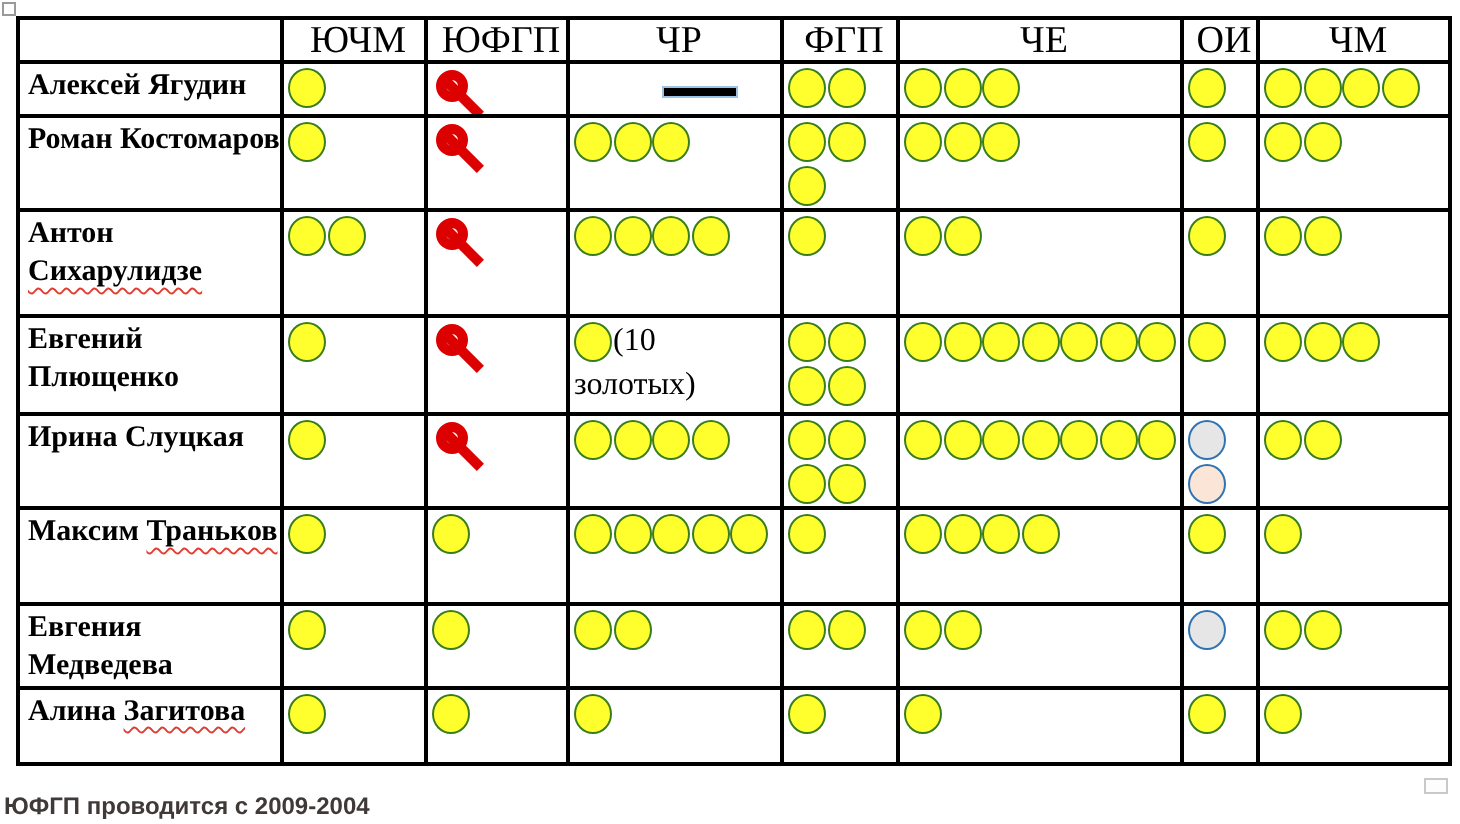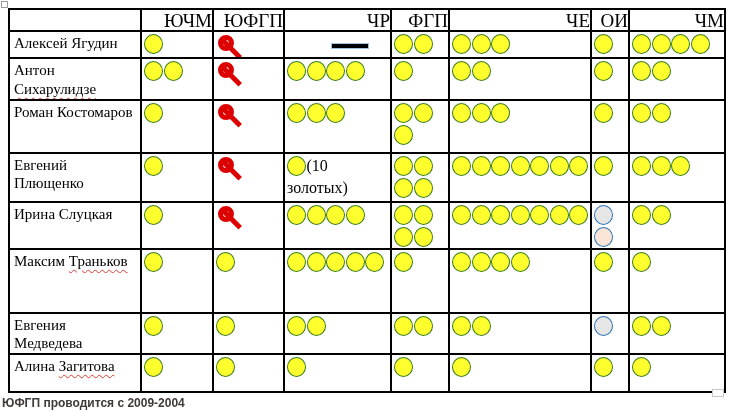--- a/index.html
+++ b/index.html
@@ -18,33 +18,34 @@
   }
   table.medals {
     position:absolute; left:8px; top:8px;
     border-collapse:collapse; table-layout:fixed;
   }
   .medals th, .medals td {
     border:2px solid #000; vertical-align:top; padding:1px 0 0 2px;
     overflow:hidden;
   }
   .medals th {
-    font-weight:400; font-size:19px; text-align:right; height:22px;
+    font-weight:400; font-size:19px; text-align:center; height:22px;
     padding-left:4px; line-height:1.0; white-space:nowrap;
   }
   td.name-cell {
     font-size:15px; padding-left:4px; padding-top:2px; line-height:1.25;
     white-space:nowrap;
+    font-weight:bold;
   }
   tbody tr:nth-child(1){ height:27px; }
   tbody tr:nth-child(2){ height:35px; }
   tbody tr:nth-child(3){ height:53px; }
   tbody tr:nth-child(4){ height:49px; }
   tbody tr:nth-child(5){ height:35px; }
-  tbody tr:nth-child(6){ height:64px;border-radius:16px; }
+  tbody tr:nth-child(6){ height:48px;border-radius:16px; }
   tbody tr:nth-child(7){ height:37px; }
   tbody tr:nth-child(8){ height:38px;margin-left:24px; }
   tbody tr:nth-child(9){ height:25px; }
   .medal {
     display:inline-block; width:19px; height:20px; border-radius:50%;
     border:1.5px solid #3a7d1e; margin:1px 0.5px 1px 0; vertical-align:top;
   }
   .gold   { background:#ffff2e; border-color:#3a7d1e; }
   .silver { background:#e7e6e6; border-color:#2e74b5; }
   .bronze { background:#fbe5d6; border-color:#2e74b5; }
@@ -106,36 +107,36 @@
         <td class="name-cell">Алексей Ягудин</td>
         <td><span class="medal gold"></span></td>
         <td><span class="ban"></span></td>
         <td><span class="dash"></span></td>
         <td><span class="medal gold"></span><span class="medal gold"></span></td>
         <td><span class="medal gold"></span><span class="medal gold"></span><span class="medal gold"></span></td>
         <td><span class="medal gold"></span></td>
         <td><span class="medal gold"></span><span class="medal gold"></span><span class="medal gold"></span><span class="medal gold"></span></td>
       </tr>
       <tr>
+        <td class="name-cell">Роман Костомаров</td>
+        <td><span class="medal gold"></span></td>
+        <td><span class="ban"></span></td>
+        <td><span class="medal gold"></span><span class="medal gold"></span><span class="medal gold"></span></td>
+        <td><span class="medal gold"></span><span class="medal gold"></span><span class="medal gold"></span></td>
+        <td><span class="medal gold"></span><span class="medal gold"></span><span class="medal gold"></span></td>
+        <td><span class="medal gold"></span></td>
+        <td><span class="medal gold"></span><span class="medal gold"></span></td>
+      </tr>
+      <tr>
         <td class="name-cell">Антон<br><span class="wavy">Сихарулидзе</span></td>
         <td><span class="medal gold"></span><span class="medal gold"></span></td>
         <td><span class="ban"></span></td>
         <td><span class="medal gold"></span><span class="medal gold"></span><span class="medal gold"></span><span class="medal gold"></span></td>
         <td><span class="medal gold"></span></td>
         <td><span class="medal gold"></span><span class="medal gold"></span></td>
-        <td><span class="medal gold"></span></td>
-        <td><span class="medal gold"></span><span class="medal gold"></span></td>
-      </tr>
-      <tr>
-        <td class="name-cell">Роман Костомаров</td>
-        <td><span class="medal gold"></span></td>
-        <td><span class="ban"></span></td>
-        <td><span class="medal gold"></span><span class="medal gold"></span><span class="medal gold"></span></td>
-        <td><span class="medal gold"></span><span class="medal gold"></span><span class="medal gold"></span></td>
-        <td><span class="medal gold"></span><span class="medal gold"></span><span class="medal gold"></span></td>
         <td><span class="medal gold"></span></td>
         <td><span class="medal gold"></span><span class="medal gold"></span></td>
       </tr>
       <tr>
         <td class="name-cell">Евгений<br>Плющенко</td>
         <td><span class="medal gold"></span></td>
         <td><span class="ban"></span></td>
         <td><span class="medal gold"></span><span class="note">(10 золотых)</span></td>
         <td><span class="medal gold"></span><span class="medal gold"></span><span class="medal gold"></span><span class="medal gold"></span></td>
         <td><span class="medal gold"></span><span class="medal gold"></span><span class="medal gold"></span><span class="medal gold"></span><span class="medal gold"></span><span class="medal gold"></span><span class="medal gold"></span></td>

